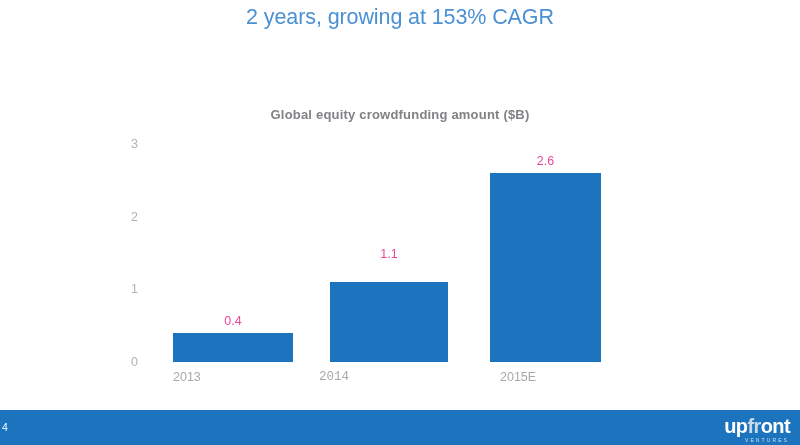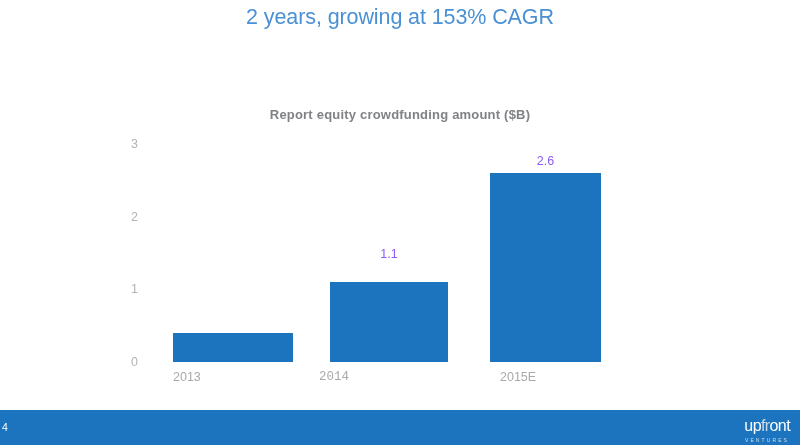--- a/index.html
+++ b/index.html
@@ -72,21 +72,21 @@
     margin-top: -6px;
   }
 
   .bar {
     position: absolute;
     background: #1b74bd;
   }
   .bar-value {
     position: absolute;
     text-align: center;
-    color: #8b5cf6;
+    color: #ec4899;
     font-size: 12.5px;
     line-height: 12px;
   }
   .cat-label {
     position: absolute;
     color: #a7a9ac;
     font-size: 12.5px;
     line-height: 12px;
     top: 371px;
   }
@@ -122,22 +122,22 @@
   .logo {
     position: absolute;
     right: 10px;
     top: 6px;
     text-align: right;
     line-height: 1;
   }
   .logo-word {
     display: block;
     color: #ffffff;
-    font-size: 16px;
-    font-weight: normal;
+    font-size: 20px;
+    font-weight: bold;
     letter-spacing: -0.6px;
     line-height: 20px;
   }
   .logo-word .dim {
     color: #c8d9e8;
   }
   .logo-sub {
     display: block;
     color: #cddff0;
     font-size: 5px;
@@ -149,30 +149,31 @@
 </style>
 </head>
 <body>
 
 <div class="slide-title">
   <span class="line">2 years, growing at 153% CAGR</span>
 </div>
 
 <div class="chart-area">
 
-  <div class="chart-title">Report equity crowdfunding amount ($B)</div>
+  <div class="chart-title">Global equity crowdfunding amount ($B)</div>
 
   <div class="plot">
 
     <div class="y-tick" style="top:362px;">0</div>
     <div class="y-tick" style="top:289px;">1</div>
     <div class="y-tick" style="top:217px;">2</div>
     <div class="y-tick" style="top:144px;">3</div>
 
     <div class="bar" style="left:173px; width:120px; top:333px; height:29px;"></div>
+    <div class="bar-value" style="left:173px; width:120px; top:315px;">0.4</div>
     <div class="cat-label" style="left:173px; width:120px;">2013</div>
 
     <div class="bar" style="left:330px; width:118px; top:282px; height:80px;"></div>
     <div class="bar-value" style="left:330px; width:118px; top:248px;">1.1</div>
     <div class="cat-label" style="left:319px; width:118px;font-family:Liberation Mono, monospace;">2014</div>
 
     <div class="bar" style="left:490px; width:111px; top:173px; height:189px;"></div>
     <div class="bar-value" style="left:490px; width:111px; top:155px;">2.6</div>
     <div class="cat-label" style="left:500px; width:111px;">2015E</div>
 

